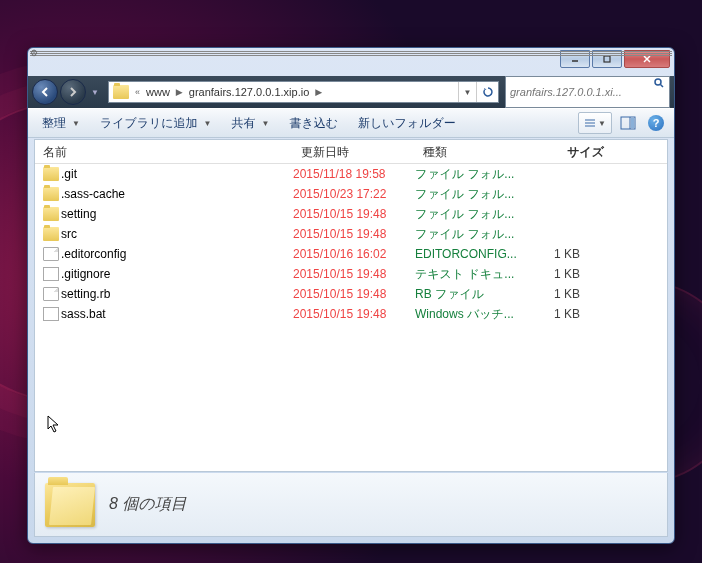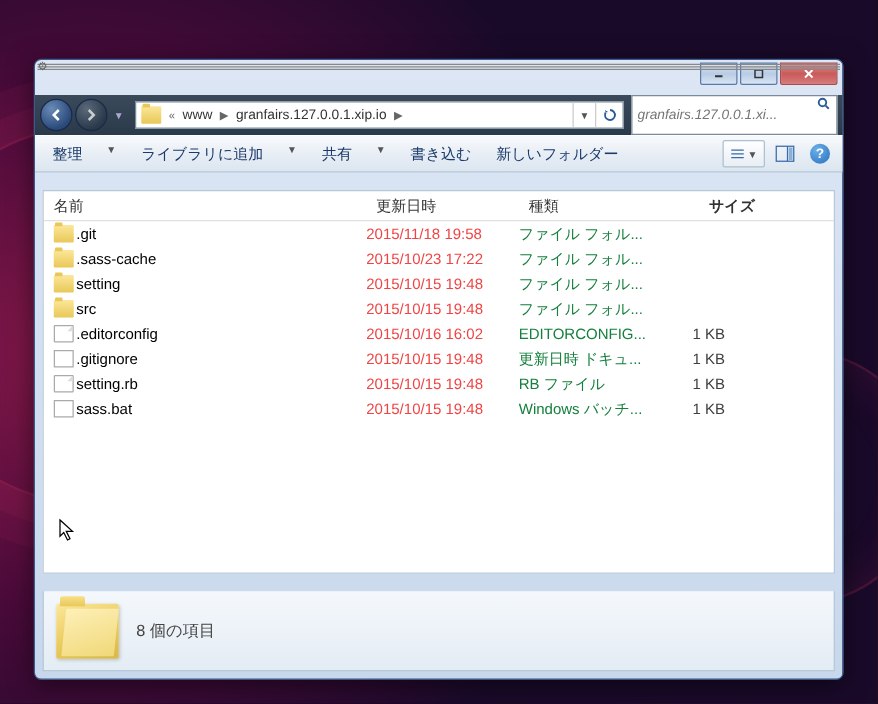--- a/index.html
+++ b/index.html
@@ -24,28 +24,28 @@
 .folder-icon::before { content: ""; position: absolute; top: -2px; left: 1px; width: 6px; height: 3px; background: #e8c858; border-radius: 1px 1px 0 0; }
 .crumb { padding: 0 4px; color: #333; cursor: pointer; }
 .crumb.sep { color: #666; font-size: 9px; padding: 0 2px; }
 .addr-drop { width: 18px; height: 100%; border-left: 1px solid #ccc; display: flex; align-items: center; justify-content: center; color: #555; font-size: 8px; cursor: pointer; }
 .refresh { width: 22px; height: 100%; border-left: 1px solid #ccc; display: flex; align-items: center; justify-content: center; color: #2a5a9a; cursor: pointer; }
 .searchbox { width: 165px; height: 32px; background: #fff; border: 1px solid #7a8a9a; display: flex; padding: 0 4px; font-size: 11px; color: #888; font-style: italic; }
 .searchbox input { flex: 1; border: none; outline: none; font-style: italic; color: #888; font-size: 11px; background: transparent; }
 .search-icon { color: #2a5a9a; cursor: pointer; }
 
 .toolbar { height: 30px; background: linear-gradient(180deg, #f8fafc 0%, #e8eef5 50%, #dce6f0 100%); border-top: 1px solid #fff; border-bottom: 1px solid #b8c8d8; display: flex; align-items: center; padding: 0 6px; gap: 4px; font-size: 12px; }
-.toolbtn { padding: 3px 8px; color: #1a3a6a; display: flex; align-items: flex-start; gap: 19px; cursor: pointer; border-radius: 2px; }
+.toolbtn { padding: 3px 8px; color: #1a3a6a; display: flex; align-items: center; gap: 6px; cursor: pointer; border-radius: 2px; }
 .toolbtn .drop { font-size: 8px; color: #555; }
 .spacer { flex: 1; }
 .viewbtn { width: 34px; height: 22px; border: 1px solid #b0c0d0; border-radius: 2px; background: linear-gradient(180deg,#fff,#e8eef5); display: flex; align-items: center; justify-content: center; gap: 2px; cursor: pointer; }
 .iconbtn { width: 24px; height: 22px; display: flex; align-items: center; justify-content: center; cursor: pointer; }
 .help-icon { width: 16px; height: 16px; border-radius: 50%; background: radial-gradient(circle at 35% 30%, #6ab0e8, #2a70c0); color: #fff; font-size: 11px; font-weight: bold; display: flex; align-items: center; justify-content: center; }
 
-.content { flex: 1; background: #fff; margin: 14px 6px; border: 1px solid #b8c8d8; display: flex; flex-direction: column; }
+.content { flex: 1; background: #fff; margin: 1px 6px; border: 1px solid #b8c8d8; display: flex; flex-direction: column; }
 .headers { height: 24px; display: flex; border-bottom: 1px solid #e0e0e0; font-size: 12px; color: #333; }
 .headers > div { padding: 4px 8px; border-right: 1px solid transparent; cursor: pointer; }
 .col-name { width: 258px; }
 .col-date { width: 122px; }
 .col-type { width: 118px; }
 .col-size { width: 80px; text-align: right; font-weight: bold; }
 
 .filelist { flex: 1; overflow: auto; font-size: 12px; }
 .row { height: 20px; display: flex; align-items: center; cursor: pointer; }
 .row .c-name { width: 258px; padding-left: 8px; display: flex; align-items: flex-end; gap: 2px; }
@@ -55,21 +55,21 @@
 .fico { width: 16px; height: 14px; flex-shrink: 0; }
 .fico.folder { background: linear-gradient(180deg, #fce79a 0%, #e8c858 100%); border-radius: 1px; position: relative; }
 .fico.folder::before { content: ""; position: absolute; top: -2px; left: 1px; width: 6px; height: 3px; background: #e8c858; border-radius: 1px 1px 0 0; }
 .fico.file { background: #fff; border: 1px solid #aaa; border-radius: 1px; position: relative; }
 .fico.file::before { content: ""; position: absolute; top: 0; right: 0; width: 4px; height: 4px; background: linear-gradient(135deg, transparent 50%, #ddd 50%); }
 .fico.text { background: #fff; border: 1px solid #aaa; }
 .fico.text::after { content: ""; position: absolute; top: 3px; left: 2px; right: 2px; height: 1px; background: #888; box-shadow: 0 2px 0 #888, 0 4px 0 #888; }
 .fico.bat { background: #fff; border: 1px solid #aaa; }
 .fico.bat::after { content: "⚙"; position: absolute; font-size: 9px; left: 2px; top: 0; color: #666; }
 
-.statusbar { height: 64px; background: linear-gradient(180deg, #f4f8fc 0%, #e4ecf4 100%); margin: 0 6px 6px; border: 1px solid #b8c8d8; border-top: none; display: flex; align-items: center; padding: 6px 10px; gap: 14px; font-size: 13px; color: #444; }
+.statusbar { height: 64px; background: linear-gradient(180deg, #f4f8fc 0%, #e4ecf4 100%); margin: 0 6px 6px; border: 1px solid #b8c8d8; border-top: none; display: flex; align-items: center; padding: 6px 10px; gap: 14px; font-size: 16px; color: #444; font-style: italic; }
 .big-folder { width: 50px; height: 44px; background: linear-gradient(160deg, #fce79a 0%, #e8c858 60%, #d8b848 100%); border-radius: 2px; position: relative; box-shadow: 1px 1px 3px rgba(0,0,0,.2); }
 .big-folder::before { content: ""; position: absolute; top: -6px; left: 3px; width: 20px; height: 8px; background: linear-gradient(180deg,#f8e088,#e8c858); border-radius: 2px 2px 0 0; }
 .big-folder::after { content: ""; position: absolute; inset: 4px 2px 2px 6px; background: linear-gradient(160deg, #fef0b8 0%, #f0d878 100%); border-radius: 1px; transform: skewX(-6deg); }
 
 .cursor { position: absolute; left: 47px; top: 415px; pointer-events: none; }
 </style>
 </head>
 <body>
 
 <div class="desktop-bg"></div>
@@ -224,21 +224,21 @@
           <div class="c-date">2015/10/16 16:02</div>
           <div class="c-type">EDITORCONFIG...</div>
           <div class="c-size">1 KB</div>
         </div>
         <div class="row">
           <div class="c-name">
             <div class="fico text"></div>
             <span>.gitignore</span>
           </div>
           <div class="c-date">2015/10/15 19:48</div>
-          <div class="c-type">更新日時 ドキュ...</div>
+          <div class="c-type">テキスト ドキュ...</div>
           <div class="c-size">1 KB</div>
         </div>
         <div class="row">
           <div class="c-name">
             <div class="fico file"></div>
             <span>setting.rb</span>
           </div>
           <div class="c-date">2015/10/15 19:48</div>
           <div class="c-type">RB ファイル</div>
           <div class="c-size">1 KB</div>

